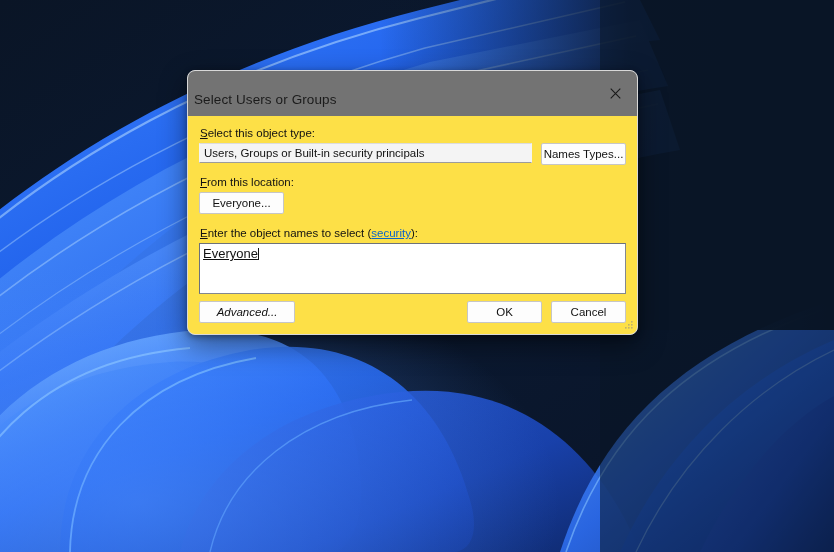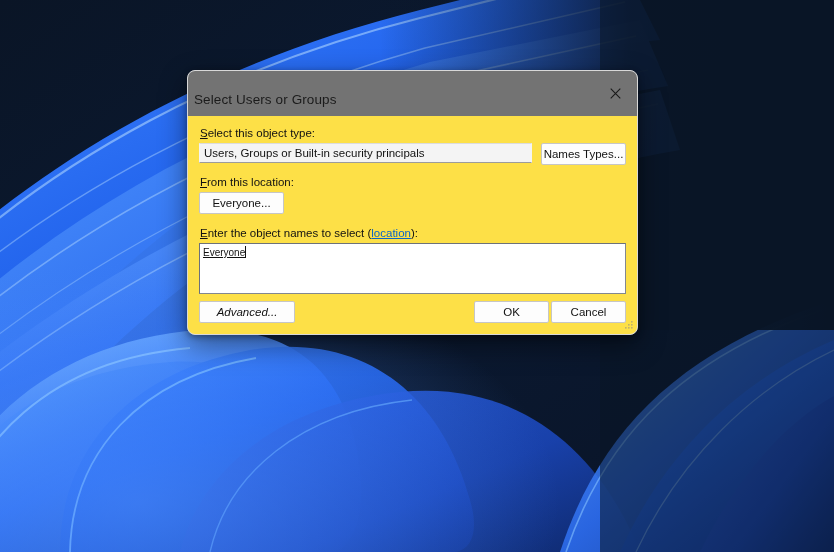--- a/index.html
+++ b/index.html
@@ -91,21 +91,21 @@
 
   #names-row { display: flex; align-items: flex-start; gap: 9px; }
   #names-box {
     flex: 1 1 auto;
     height: 51px;
     background: #ffffff;
     border: 1px solid #828790;
     border-top-color: #6d7279;
     border-left-color: #6d7279;
     padding: 2px 3px;
-    font-size: 10px;
+    font-size: 13px;
     color: #111;
     position: relative;
   }
   #names-value {
     text-decoration: underline; text-underline-offset: 1px;
     display: inline;
   }
   #caret {
     display: inline-block;
     width: 1px; height: 12px;
@@ -113,21 +113,21 @@
     vertical-align: -2px;
     margin-left: 0px;
   }
 
   #bottom-row {
     position: absolute;
     left: 11px; right: 11px; bottom: 11px;
     display: flex; align-items: center;
   }
   #advanced-btn { width: 96px; font-style: italic; }
-  #bottom-right { margin-left: auto; display: flex; gap: 2px; }
+  #bottom-right { margin-left: auto; display: flex; gap: 9px; }
   #ok-btn, #cancel-btn { width: 75px; }
 
   #resize-grip {
     position: absolute; right: 3px; bottom: 2px;
     width: 12px; height: 12px; opacity: 0.55;
   }
 </style>
 </head>
 <body>
 
@@ -234,21 +234,21 @@
 
     <div class="spacer-sm"></div>
 
     <div class="field-label"><span class="acc">F</span>rom this location:</div>
     <div class="row">
       <div class="btn">Everyone...</div>
     </div>
 
     <div class="spacer-xs"></div>
 
-    <div class="field-label"><span class="acc">E</span>nter the object names to select (<a class="examples-link" href="#">location</a>):</div>
+    <div class="field-label"><span class="acc">E</span>nter the object names to select (<a class="examples-link" href="#">security</a>):</div>
     <div id="names-row">
       <div id="names-box"><span id="names-value">Everyone</span><span id="caret"></span></div>
     </div>
 
     <div id="bottom-row">
       <div class="btn" id="advanced-btn">Advanced...</div>
       <div id="bottom-right">
         <div class="btn" id="ok-btn">OK</div>
         <div class="btn" id="cancel-btn">Cancel</div>
       </div>

